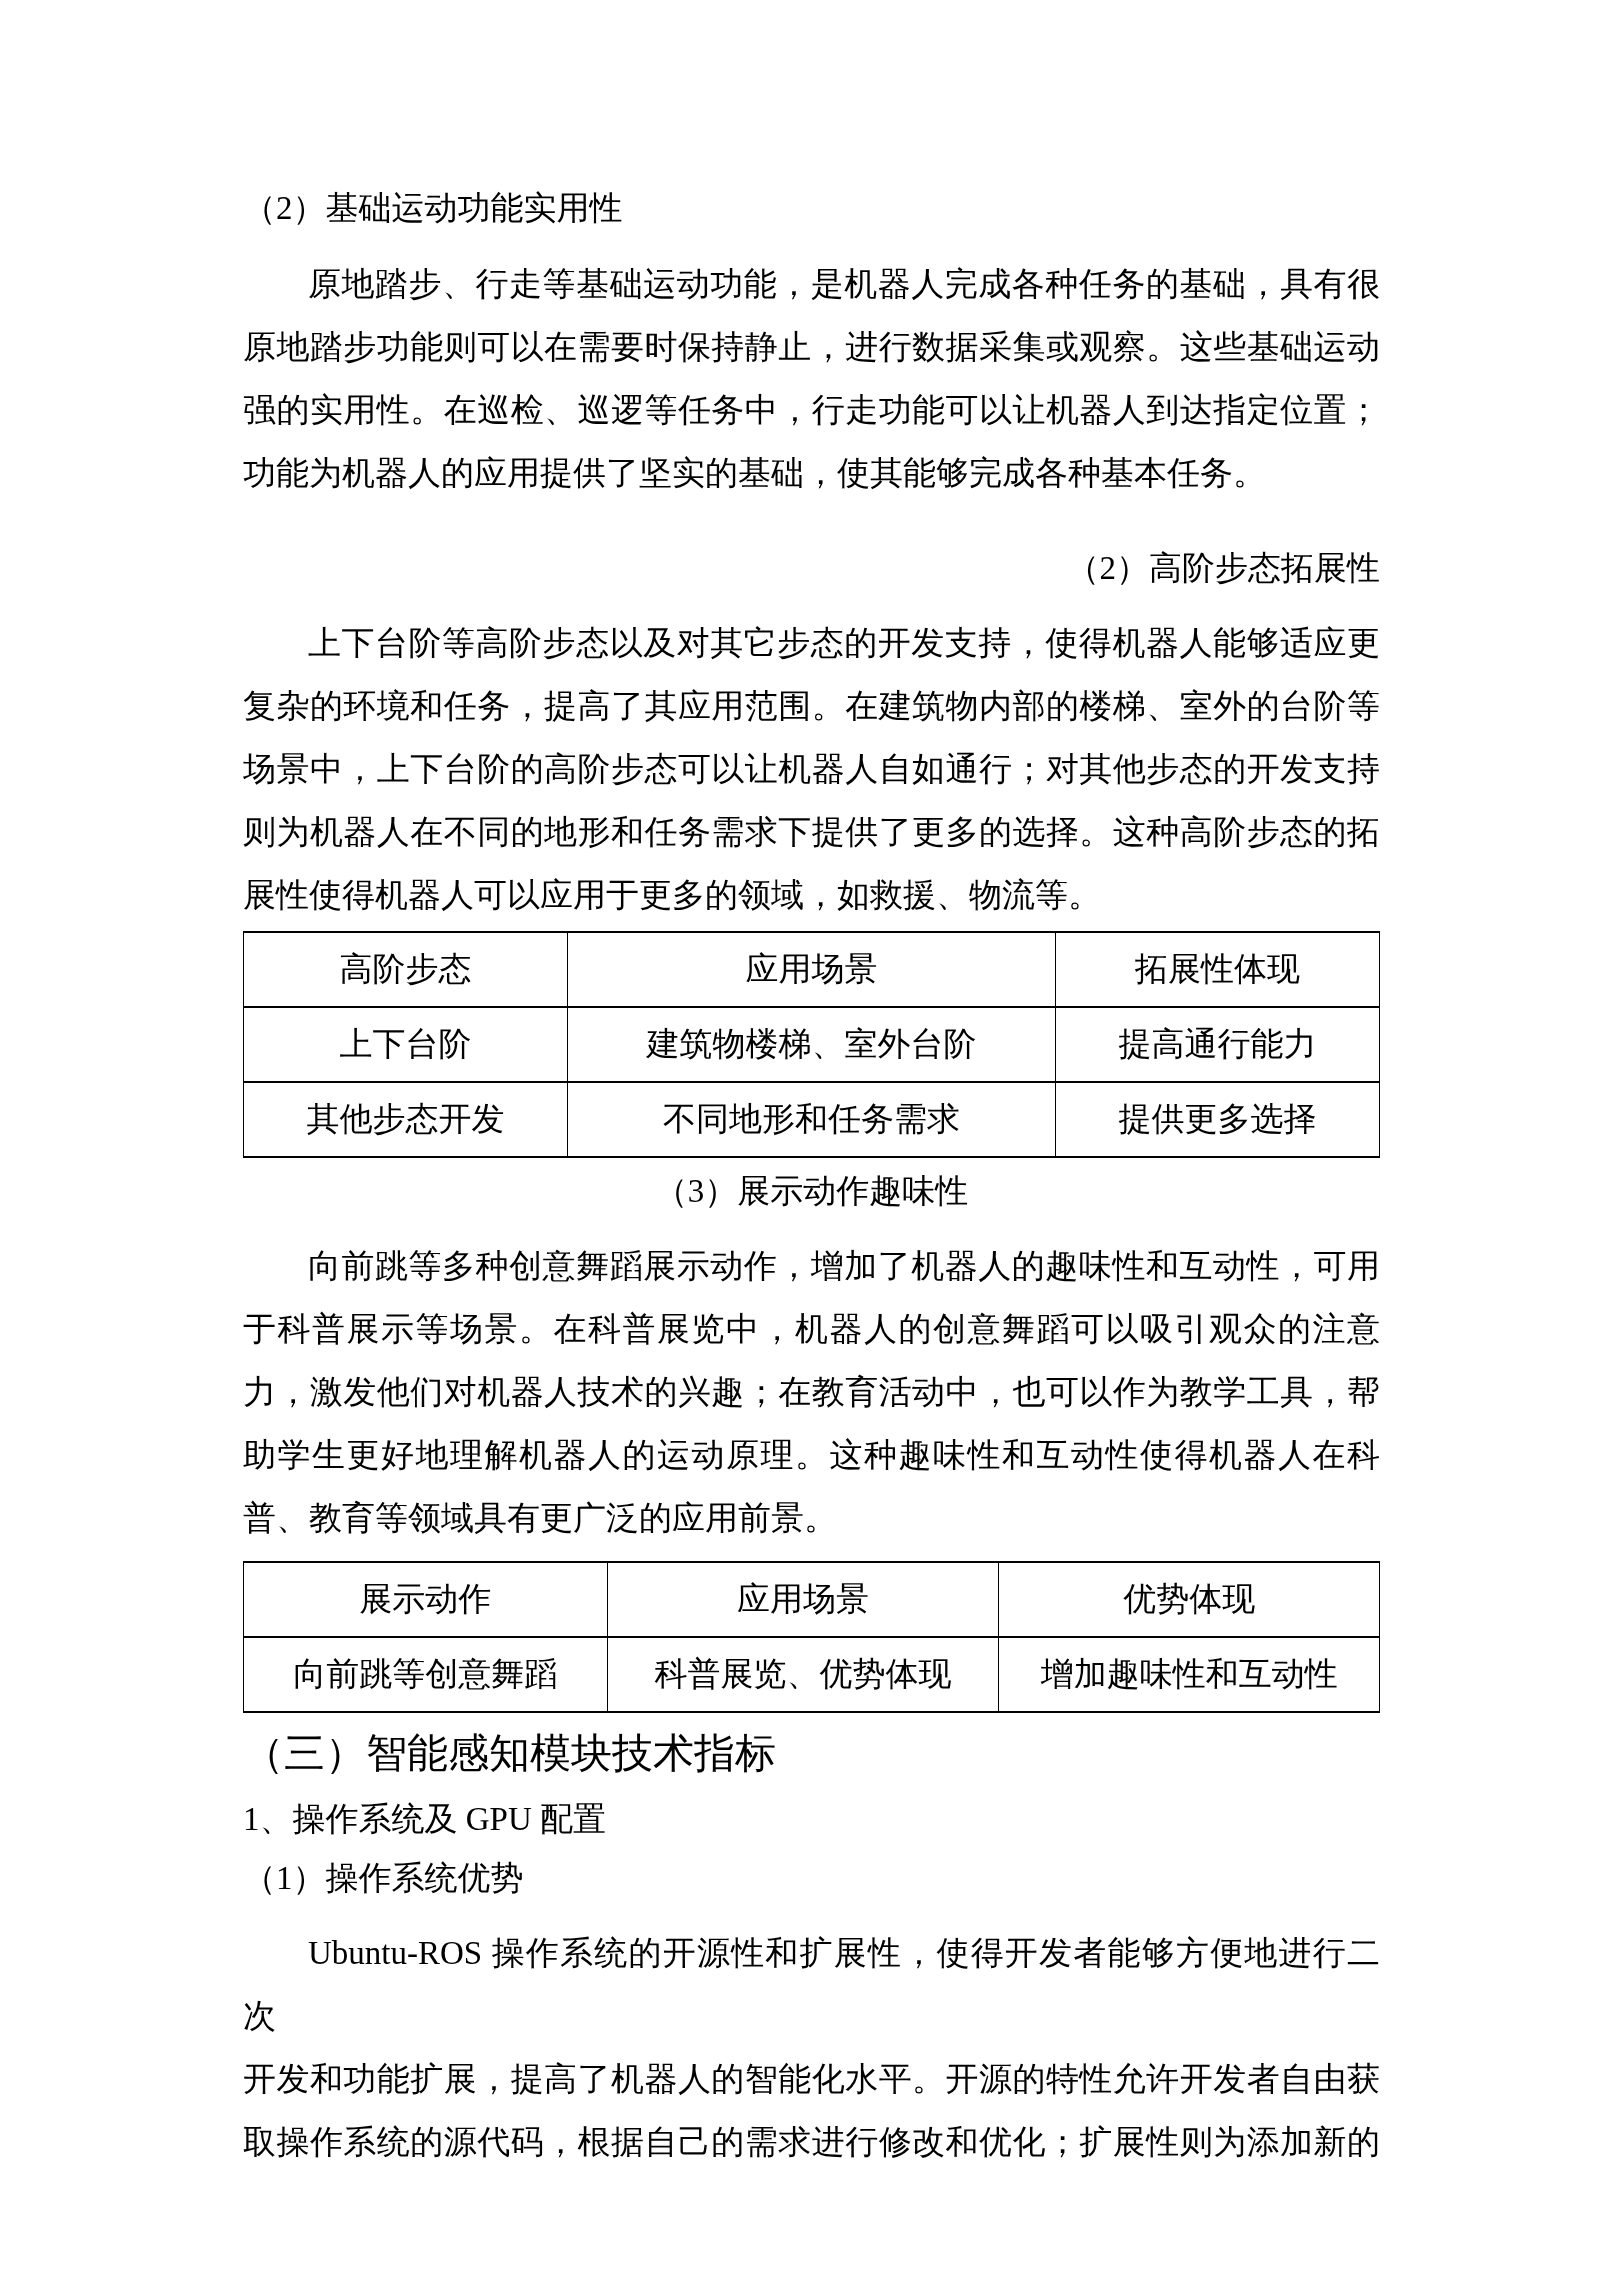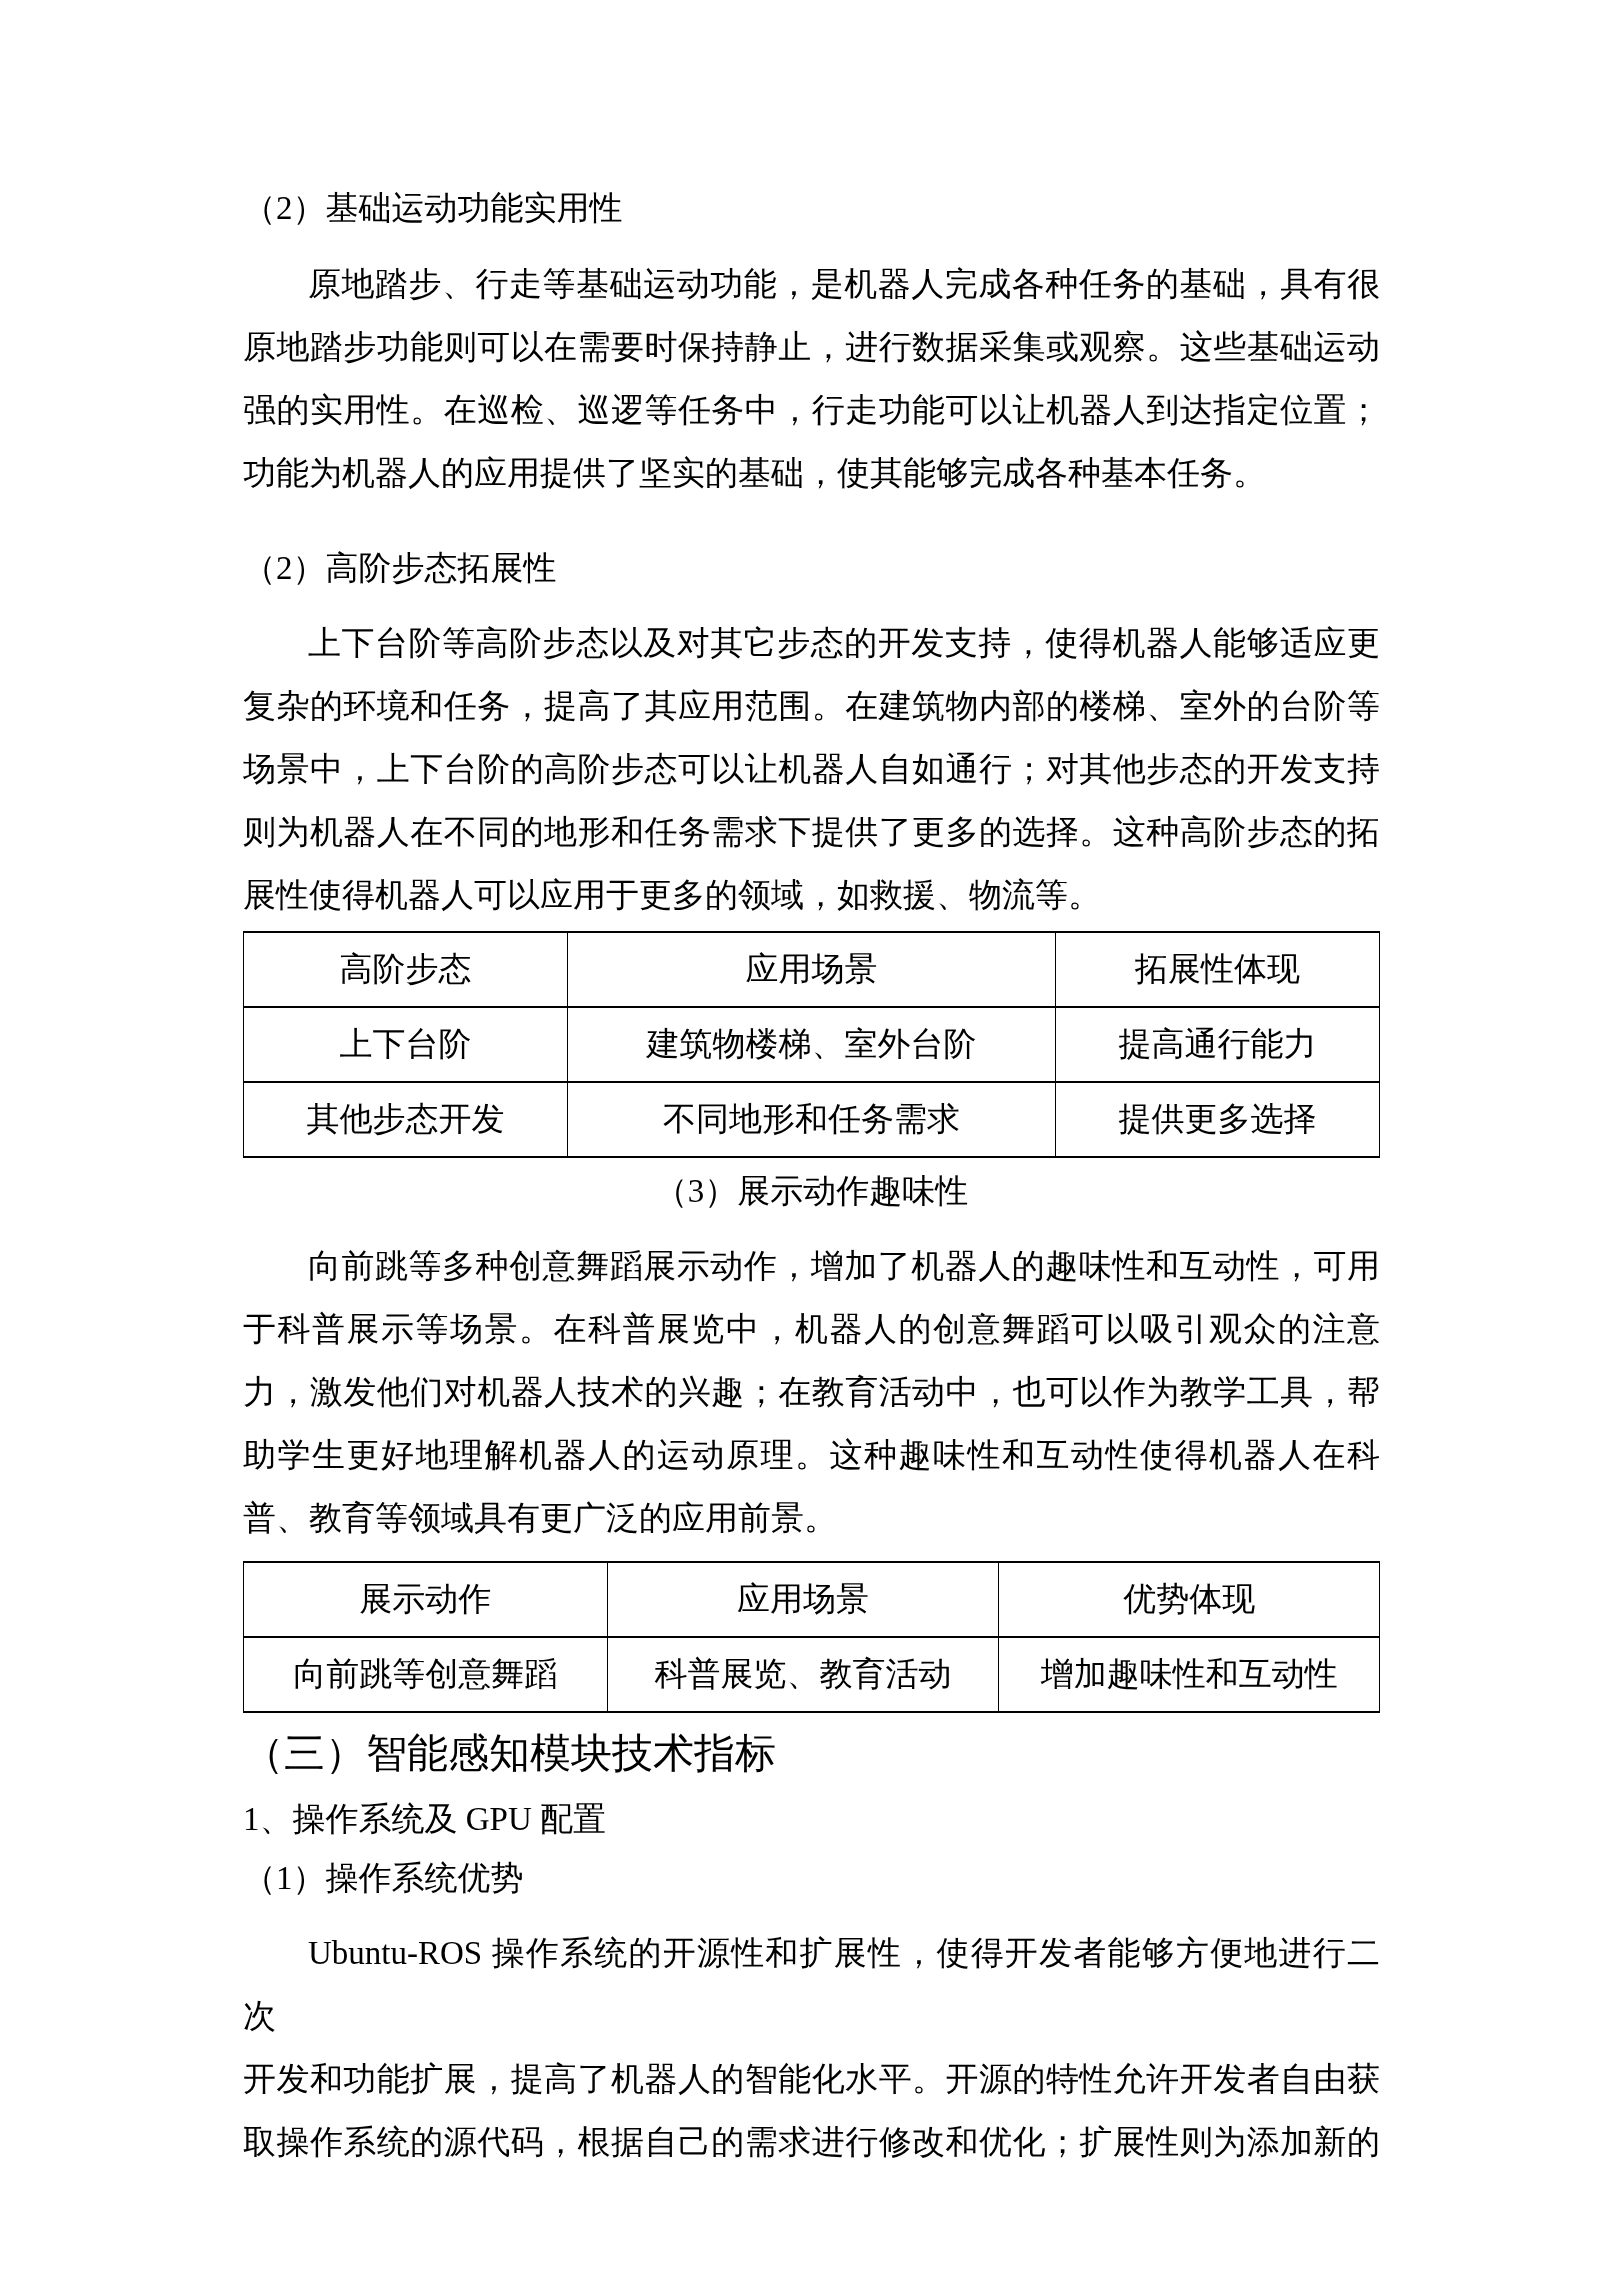--- a/index.html
+++ b/index.html
@@ -59,21 +59,21 @@
     text-align: center;
     vertical-align: middle;
     font-size: 33px;
     padding: 0;
     overflow: hidden;
     white-space: nowrap;
   }
   
   .mb-h1   { margin: 0 0 27.5px 0; }
   .mb-p1   { margin: 0 0 46px 0; }
-  .mb-h2   { margin: 0 0 27.5px 0; }
+  .mb-h2   { margin: 0 0 27.5px 0; text-align: right; }
   .mb-p2   { margin: 0 0 3.9px 0; }
   .mb-t1   { margin: 0 0 15.7px 0; }
   .mb-h3   { margin: 0 0 27.5px 0; text-align: center; }
   .mb-p3   { margin: 0 0 10.5px 0; }
   .mb-t2   { margin: 0 0 19.6px 0; }
   .mb-hbig { margin: 0 0 27.5px 0; }
   .mb-sub1 { margin: 0 0 25px 0; }
   .mb-sub2 { margin: 0 0 27.5px 0; }
   .mb-p4   { margin: 0; }
 </style>
@@ -143,21 +143,21 @@
       <col style="width:33.5%">
     </colgroup>
     <tbody>
       <tr>
         <td>展示动作</td>
         <td>应用场景</td>
         <td>优势体现</td>
       </tr>
       <tr>
         <td>向前跳等创意舞蹈</td>
-        <td>科普展览、教育活动</td>
+        <td>科普展览、优势体现</td>
         <td>增加趣味性和互动性</td>
       </tr>
     </tbody>
   </table>
 
   <div class="h-big mb-hbig">（三）智能感知模块技术指标</div>
 
   <div class="h-small mb-sub1">1、操作系统及 GPU 配置</div>
 
   <div class="h-small mb-sub2">（1）操作系统优势</div>

